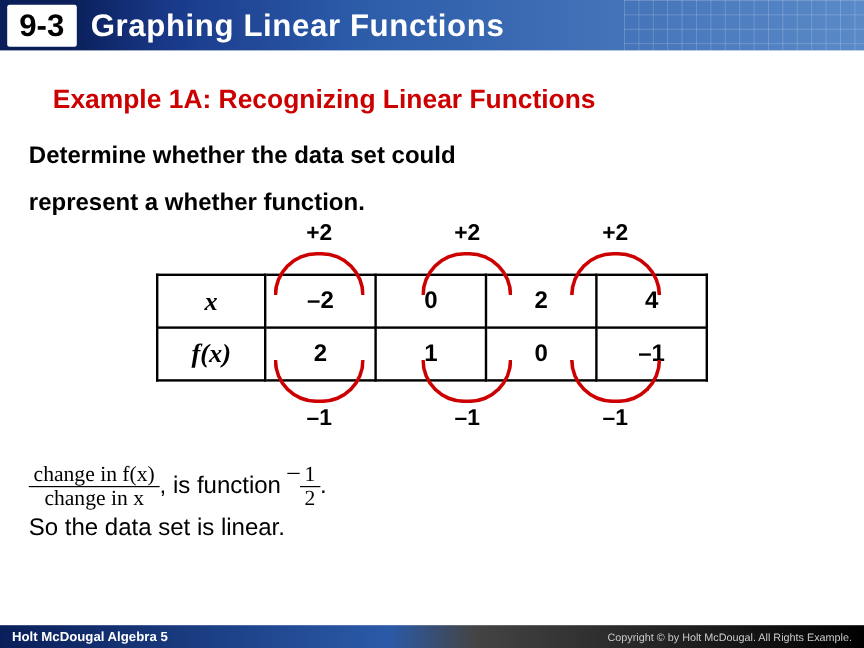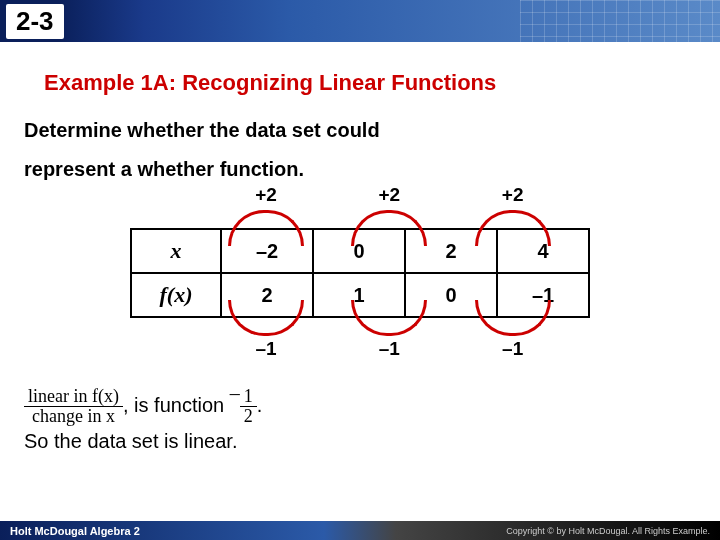--- a/index.html
+++ b/index.html
@@ -33,21 +33,22 @@
   .footer { position: absolute; bottom: 0; left: 0; width: 100%; height: 19px; background: linear-gradient(to right, #0a1f5a, #2b5aa8 45%, #444 55%, #000 100%); display: flex; align-items: center; justify-content: space-between; padding: 0 10px; }
   .footer-left { color: #fff; font-family: Tahoma, Arial, sans-serif; font-size: 11px; font-weight: bold; }
   .footer-right { color: #ccc; font-family: Arial, sans-serif; font-size: 9px; }
   .fx-italic { font-style: italic; }
 </style>
 </head>
 <body>
 
 <div class="header">
   <div class="grid-overlay"></div>
-  <div class="section-badge">2-3</div>
+  <div class="section-badge">9-3</div>
+  <div class="page-title">Graphing Linear Functions</div>
 </div>
 
 <div class="content">
   <div class="example-title">Example 1A: Recognizing Linear Functions</div>
   <div class="prompt">Determine whether the data set could</div>
   <div class="prompt">represent a whether function.</div>
 
   <div class="table-wrap">
     <div class="top-deltas">
       <div class="spacer"></div>
@@ -99,22 +100,22 @@
           </div>
         <div class="delta-cell">
             <div class="arc-bot"></div>
             <div class="delta-label-bot">–1</div>
           </div>
       </div>
     </div>
   </div>
 
   <div class="conclusion">
-    <span class="frac-inline"><span class="num">linear in f(x)</span><span class="den">change in x</span></span><span>, is function </span><span class="neg-sign">–</span><span class="frac-inline"><span class="num">1</span><span class="den">2</span></span><span>.</span>
+    <span class="frac-inline"><span class="num">change in f(x)</span><span class="den">change in x</span></span><span>, is function </span><span class="neg-sign">–</span><span class="frac-inline"><span class="num">1</span><span class="den">2</span></span><span>.</span>
     <br>
     <span>So the data set is linear.</span>
   </div>
 </div>
 
 <div class="footer">
-  <div class="footer-left">Holt McDougal Algebra 2</div>
+  <div class="footer-left">Holt McDougal Algebra 5</div>
   <div class="footer-right">Copyright © by Holt McDougal. All Rights Example.</div>
 </div>
 
 </body></html>

